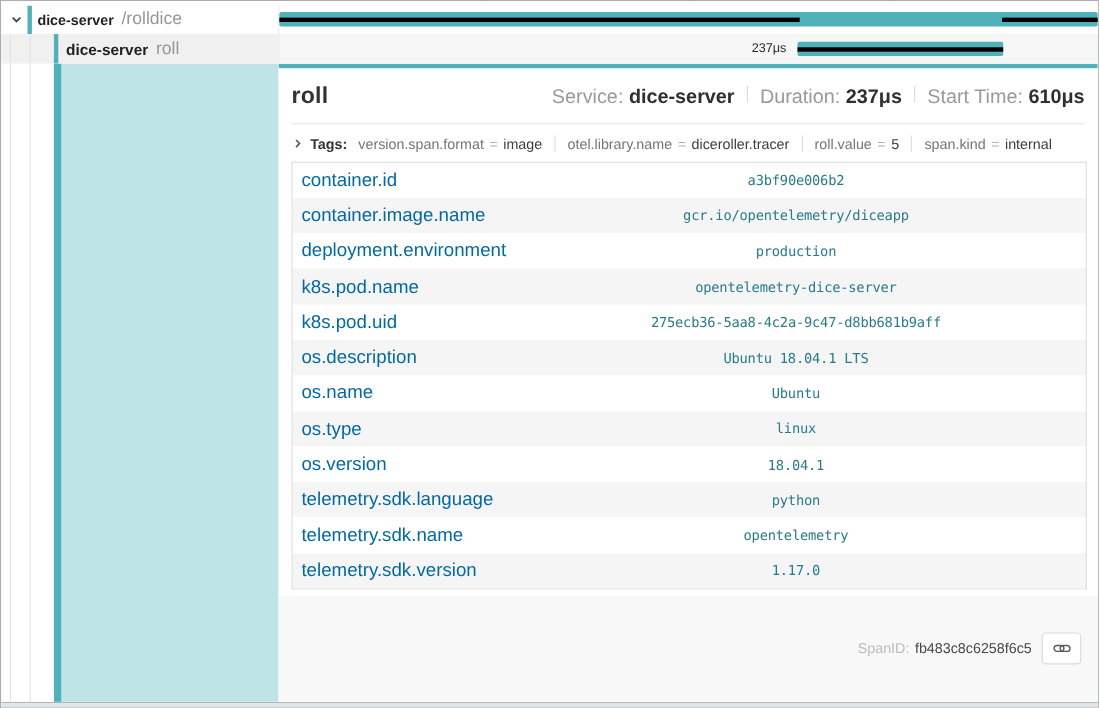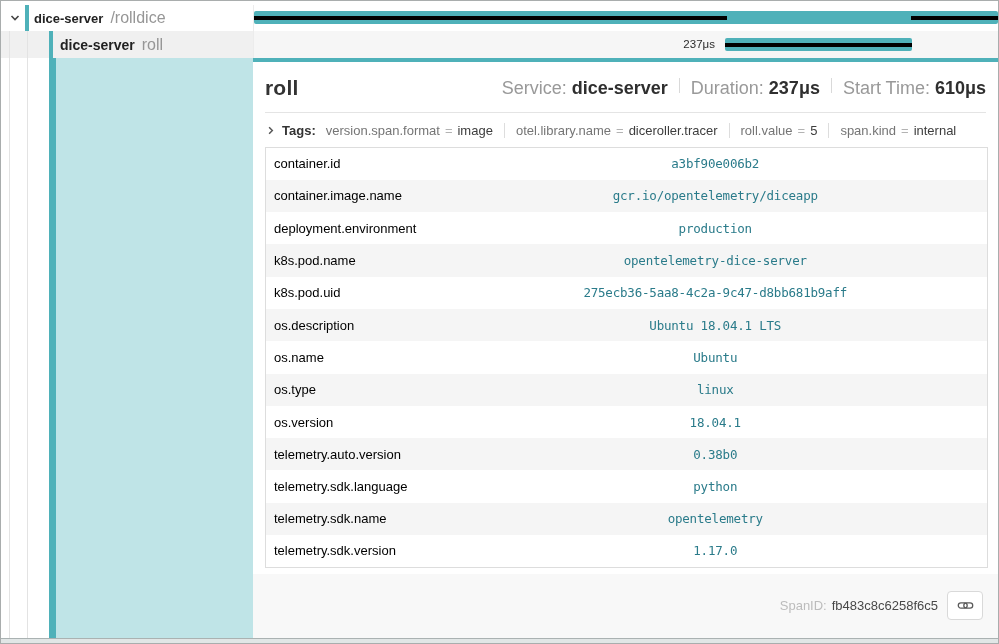--- a/index.html
+++ b/index.html
@@ -66,21 +66,21 @@
   .tag-key{ color:#757575; }
   .tag-eq{ color:#b3b3b3; margin:0 5px; }
   .tag-val{ color:#3d3d3d; }
   .tag-sep{ width:1px; height:15px; background:#ddd; margin:0 11px; }
 
   .process-row{ display:flex; align-items:center; padding:2px 12px 8px 12px; font-size:13px; cursor:pointer; }
 
   .kv-table{ margin:0 12px; border:1px solid #ddd; border-collapse:collapse; width:723px; flex:0 0 auto; }
   .kv-table td{ height:32.3px; vertical-align:middle; }
   .kv-table tr:nth-child(even){ background:#f5f5f5; }
-  .kv-table td.k{ width:178px; padding-left:8px; font-size:13px; color:#000000; }
+  .kv-table td.k{ width:178px; padding-left:8px; font-size:17px; color:#0369a1; }
   .kv-table td.v{ font-family:"DejaVu Sans Mono","Liberation Mono",monospace; font-size:12.5px; color:var(--valtext); letter-spacing:-0.2px;text-align:center; }
 
   .panel-spacer{ flex:0 0 6px; background:#fff; }
   .panel-footer{ flex:1; background:#f8f8f8; display:flex; align-items:center; justify-content:flex-end; padding-right:15px; }
   .spanid-label{ font-size:13px; color:#bcbcbc; }
   .spanid-value{ font-size:13px; color:#484848; margin-left:5px; }
   .link-btn{ width:36px; height:29px; margin-left:9px; background:#fff; border:1px solid #d9d9d9; border-radius:4px;
              display:flex; align-items:center; justify-content:center; cursor:pointer; }
 
   .bottom-strip{ height:7px; border-top:1px solid #aab2b2; background:#e1e6e6; }
@@ -219,24 +219,20 @@
             </tr>
           <tr>
               <td class="k">os.type</td>
               <td class="v">linux</td>
             </tr>
           <tr>
               <td class="k">os.version</td>
               <td class="v">18.04.1</td>
             </tr>
           <tr>
-              <td class="k">telemetry.auto.version</td>
-              <td class="v">0.38b0</td>
-            </tr>
-          <tr>
               <td class="k">telemetry.sdk.language</td>
               <td class="v">python</td>
             </tr>
           <tr>
               <td class="k">telemetry.sdk.name</td>
               <td class="v">opentelemetry</td>
             </tr>
           <tr>
               <td class="k">telemetry.sdk.version</td>
               <td class="v">1.17.0</td>

